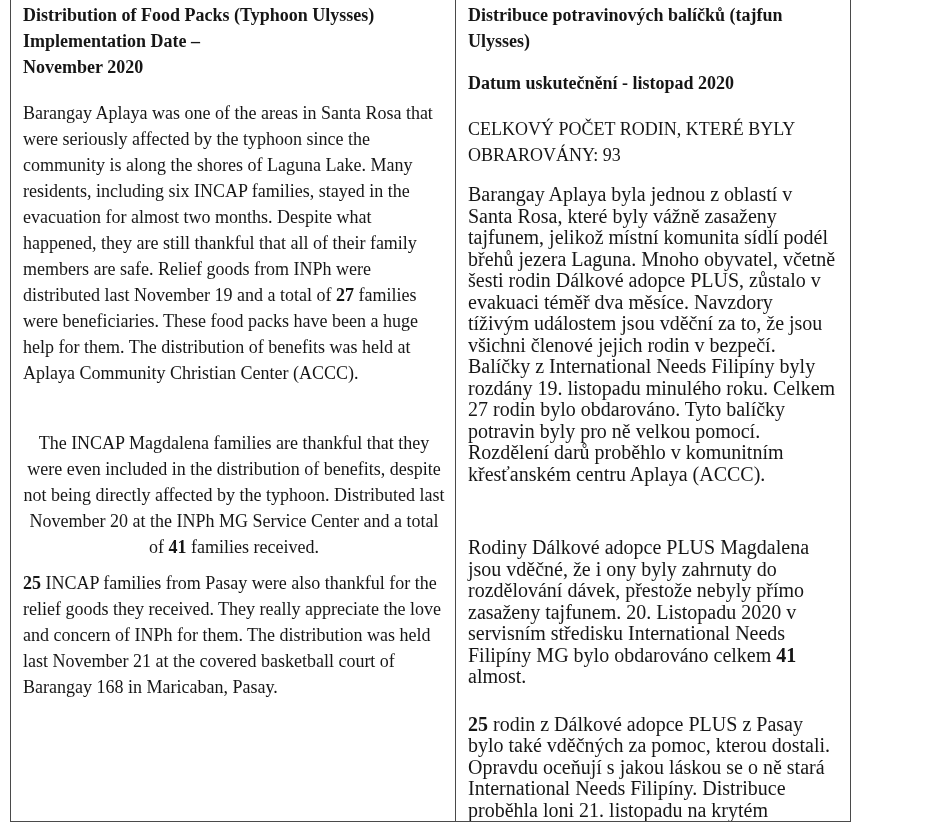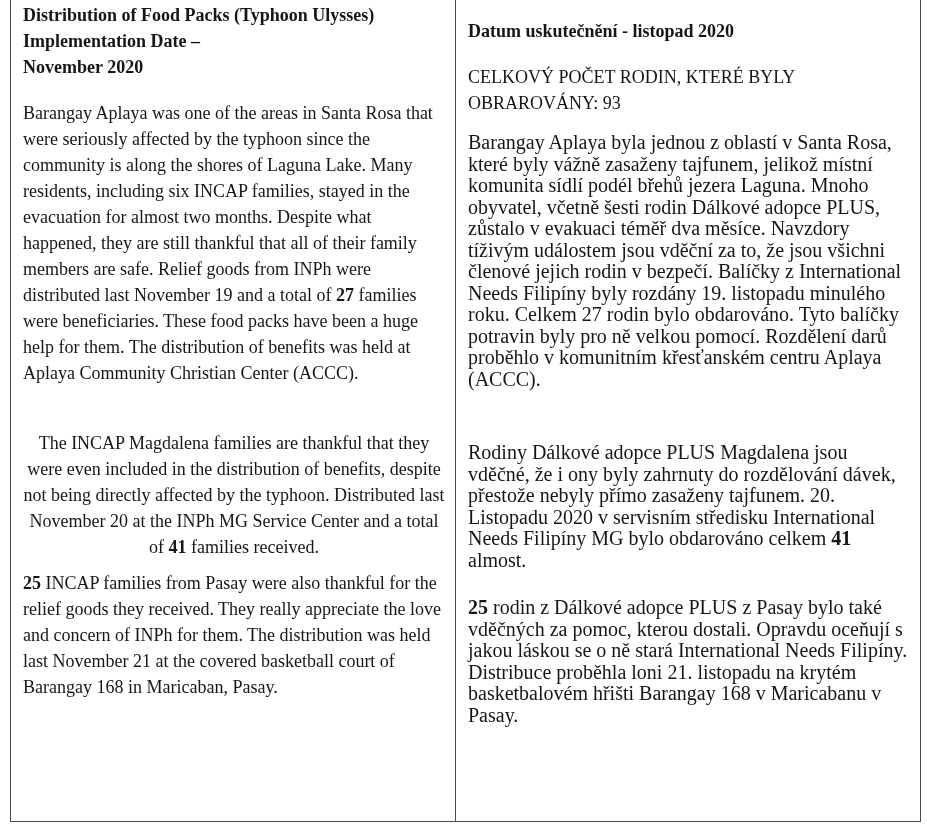--- a/index.html
+++ b/index.html
@@ -9,21 +9,21 @@
     height: 825px;
     position: relative;
     overflow: hidden;
     font-family: "Liberation Serif", "DejaVu Serif", serif;
     color: #161616;
   }
   .doc-table {
     position: absolute;
     left: 10px;
     top: 0;
-    width: 911px;
+    width: 841px;
     height: 822px;
     display: flex;
     border-bottom: 1.4px solid #4a4a4a;
   }
   .cell {
     height: 100%;
     overflow: hidden;
   }
   .cell-left {
     width: 446px;
@@ -60,20 +60,21 @@
 
   <div class="cell cell-left">
     <div class="heading en-title">Distribution of Food Packs (Typhoon Ulysses) Implementation Date –
 November 2020</div>
     <p class="rich en-p1"><span>Barangay Aplaya was one of the areas in Santa Rosa that were seriously affected by the typhoon since the community is along the shores of Laguna Lake. Many residents, including six INCAP families, stayed in the evacuation for almost two months. Despite what happened, they are still thankful that all of their family members are safe. Relief goods from INPh were distributed last November 19 and a total of </span><span class="seg-bold">27</span><span> families were beneficiaries. These food packs have been a huge help for them. The distribution of benefits was held at Aplaya Community Christian Center (ACCC).</span></p>
     <p class="rich en-p2"><span>The INCAP Magdalena families are thankful that they were even included in the distribution of benefits, despite not being directly affected by the typhoon. Distributed last November 20 at the INPh MG Service Center and a total of </span><span class="seg-bold">41</span><span> families received.</span></p>
     <p class="rich en-p3"><span class="seg-bold">25</span><span> INCAP families from Pasay were also thankful for the relief goods they received. They really appreciate the love and concern of INPh for them. The distribution was held last November 21 at the covered basketball court of Barangay 168 in Maricaban, Pasay.</span></p>
   </div>
 
   <div class="cell cell-right">
+    <div class="cz-title">Distribuce potravinových balíčků (tajfun Ulysses)</div>
     <div class="cz-date">Datum uskutečnění - listopad 2020</div>
     <div class="cz-total">CELKOVÝ POČET RODIN, KTERÉ BYLY OBRAROVÁNY: 93</div>
     <p class="rich cz-body cz-p1"><span>Barangay Aplaya byla jednou z oblastí v Santa Rosa, které byly vážně zasaženy tajfunem, jelikož místní komunita sídlí podél břehů jezera Laguna. Mnoho obyvatel, včetně šesti rodin Dálkové adopce PLUS, zůstalo v evakuaci téměř dva měsíce. Navzdory tíživým událostem jsou vděční za to, že jsou všichni členové jejich rodin v bezpečí. Balíčky z International Needs Filipíny byly rozdány 19. listopadu minulého roku. Celkem 27 rodin bylo obdarováno. Tyto balíčky potravin byly pro ně velkou pomocí. Rozdělení darů proběhlo v komunitním křesťanském centru Aplaya (ACCC).</span></p>
     <p class="rich cz-body cz-p2"><span>Rodiny Dálkové adopce PLUS Magdalena jsou vděčné, že i ony byly zahrnuty do rozdělování dávek, přestože nebyly přímo zasaženy tajfunem. 20. Listopadu 2020 v servisním středisku International Needs Filipíny MG bylo obdarováno celkem </span><span class="seg-bold">41</span><span> almost.</span></p>
     <p class="rich cz-body cz-p3"><span class="seg-bold">25</span><span> rodin z Dálkové adopce PLUS z Pasay bylo také vděčných za pomoc, kterou dostali. Opravdu oceňují s jakou láskou se o ně stará International Needs Filipíny. Distribuce proběhla loni 21. listopadu na krytém basketbalovém hřišti Barangay 168 v Maricabanu v Pasay.</span></p>
   </div>
 
 </div>
 
 </body></html>

